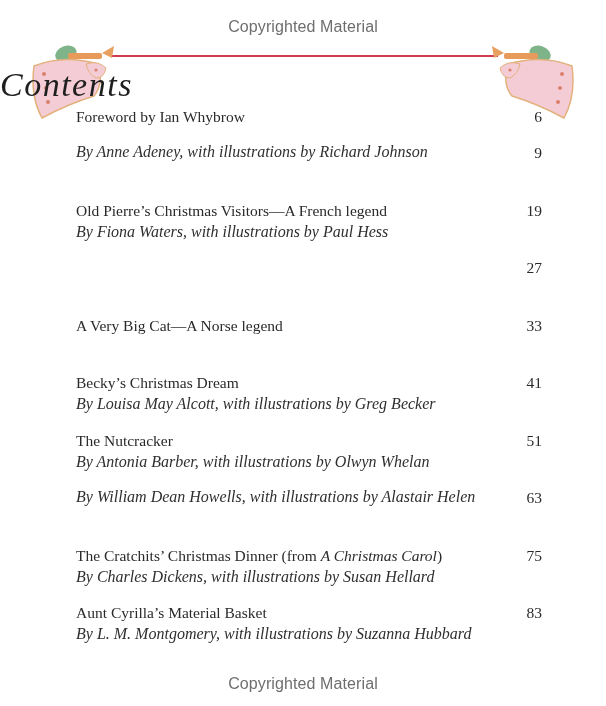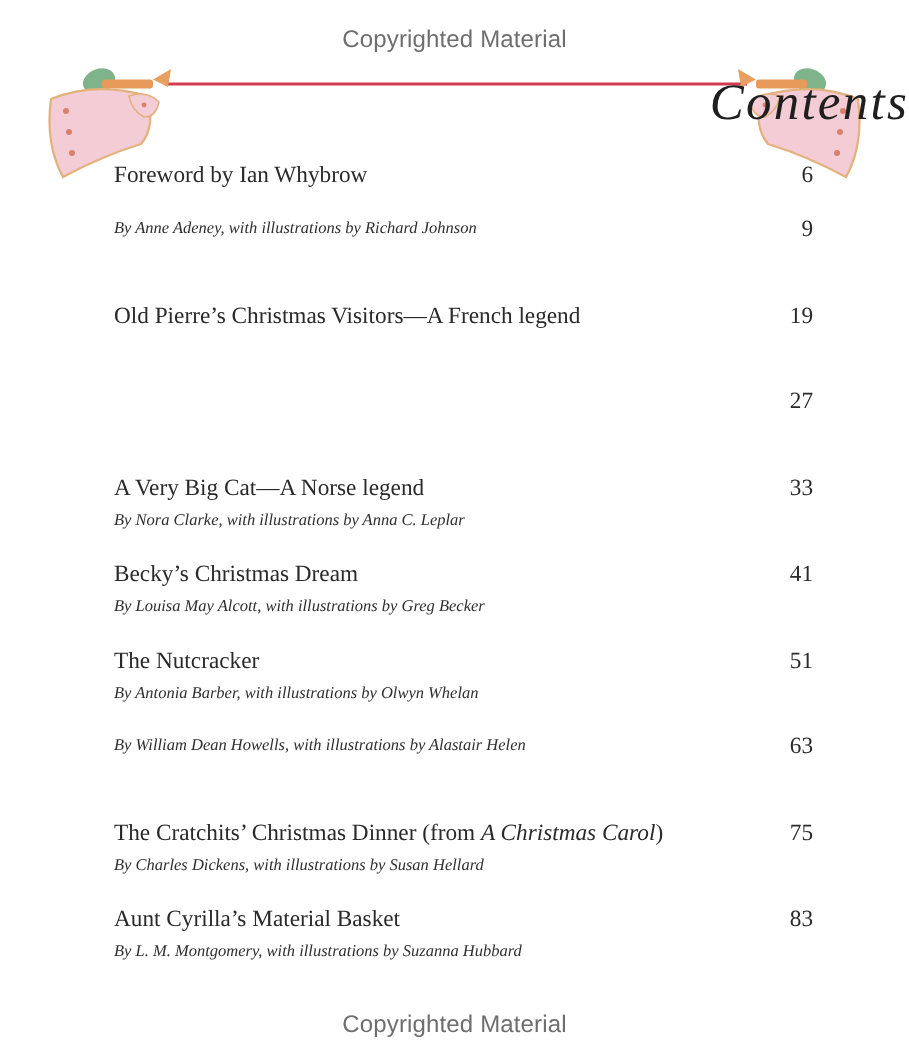--- a/index.html
+++ b/index.html
@@ -10,27 +10,27 @@
     }
     .wm-top { top: 18px; }
     .wm-bottom { top: 675px; }
     .rule {
       position: absolute; left: 110px; width: 388px; top: 55px; height: 2px; background: #d23a4f;
     }
     .angel { position: absolute; top: 40px; width: 100px; height: 80px; }
     .angel-left { left: 24px; }
     .angel-right { left: 482px; transform: scaleX(-1); }
     .title {
-      position: absolute; top: 50px; left: 0; width: 606px; text-align: right;
+      position: absolute; top: 66px; left: 0; width: 606px; text-align: left;
       font-family: "Liberation Serif", serif; font-style: italic; font-size: 34px; color: #1f1f1f; letter-spacing: 1.5px;
     }
     .toc { position: absolute; left: 76px; top: 106px; width: 466px; }
     .entry { position: relative; font-family: Liberation Serif, serif; }
     .entry-title { font-size: 15.5px; line-height: 22px; color: #2a2a2a; white-space: nowrap; }
-    .entry-byline { font-size: 11px; font-style: italic; line-height: 20px; color: #2f2f2f; white-space: nowrap; }
+    .entry-byline { font-size: 16px; font-style: italic; line-height: 20px; color: #2f2f2f; white-space: nowrap; }
     .entry-page { position: absolute; right: 0; top: 0; font-size: 15.5px; line-height: 22px; color: #2a2a2a; text-align: right; }
     .entry.first { height: 36px; }
     .entry.story { height: 57.5px; }
   </style>
 </head>
 <body>
 
 <div class="watermark wm-top">Copyrighted Material</div>
 
 <div class="rule"></div>
@@ -65,28 +65,28 @@
   <div class="entry first">
     <div class="entry-title">Foreword by Ian Whybrow</div>
     <div class="entry-page">6</div>
   </div>
   <div class="entry story">
     <div class="entry-byline">By Anne Adeney, with illustrations by Richard Johnson</div>
     <div class="entry-page">9</div>
   </div>
   <div class="entry story">
     <div class="entry-title">Old Pierre’s Christmas Visitors—A French legend</div>
+    <div class="entry-byline">By Fiona Waters, with illustrations by Paul Hess</div>
     <div class="entry-page">19</div>
   </div>
   <div class="entry story">
     <div class="entry-page">27</div>
   </div>
   <div class="entry story">
     <div class="entry-title">A Very Big Cat—A Norse legend</div>
-    <div class="entry-byline">By Nora Clarke, with illustrations by Anna C. Leplar</div>
     <div class="entry-page">33</div>
   </div>
   <div class="entry story">
     <div class="entry-title">Becky’s Christmas Dream</div>
     <div class="entry-byline">By Louisa May Alcott, with illustrations by Greg Becker</div>
     <div class="entry-page">41</div>
   </div>
   <div class="entry story">
     <div class="entry-title">The Nutcracker</div>
     <div class="entry-byline">By Antonia Barber, with illustrations by Olwyn Whelan</div>

